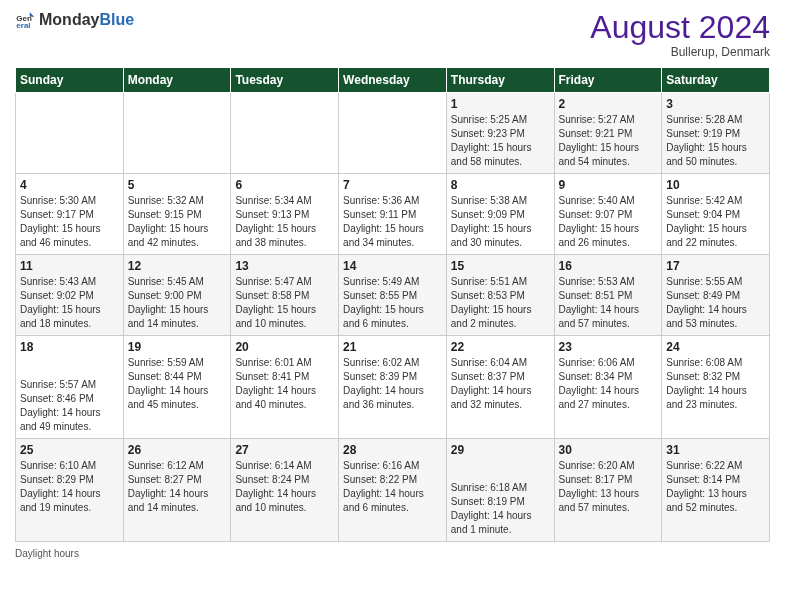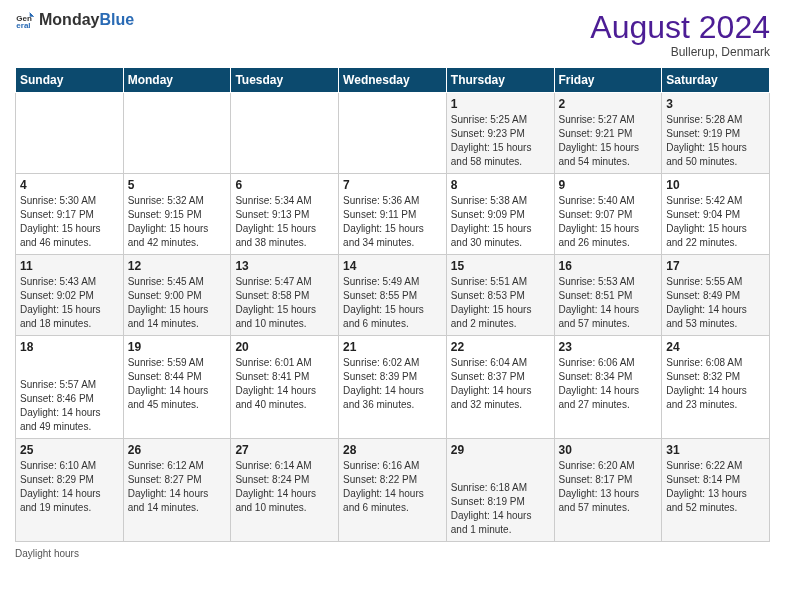--- a/index.html
+++ b/index.html
@@ -43,21 +43,21 @@
     .location {
       font-size: 12px;
       color: #444;
     }
     table {
       width: 100%;
       border-collapse: collapse;
       table-layout: fixed;
     }
     thead tr th {
-      background: #0c4a6e;
+      background: #14532d;
       color: #fff;
       font-size: 12px;
       font-weight: bold;
       padding: 5px 4px;
       text-align: left;
       border: 1px solid #fff;
     }
     tbody tr td {
       border: 1px solid #ccc;
       vertical-align: top;

